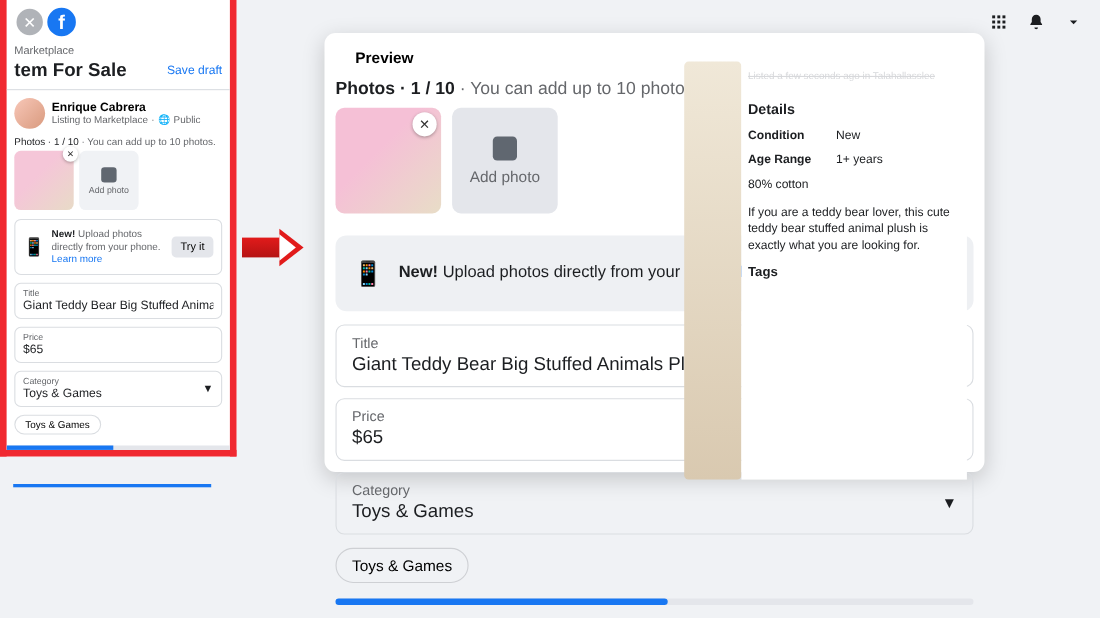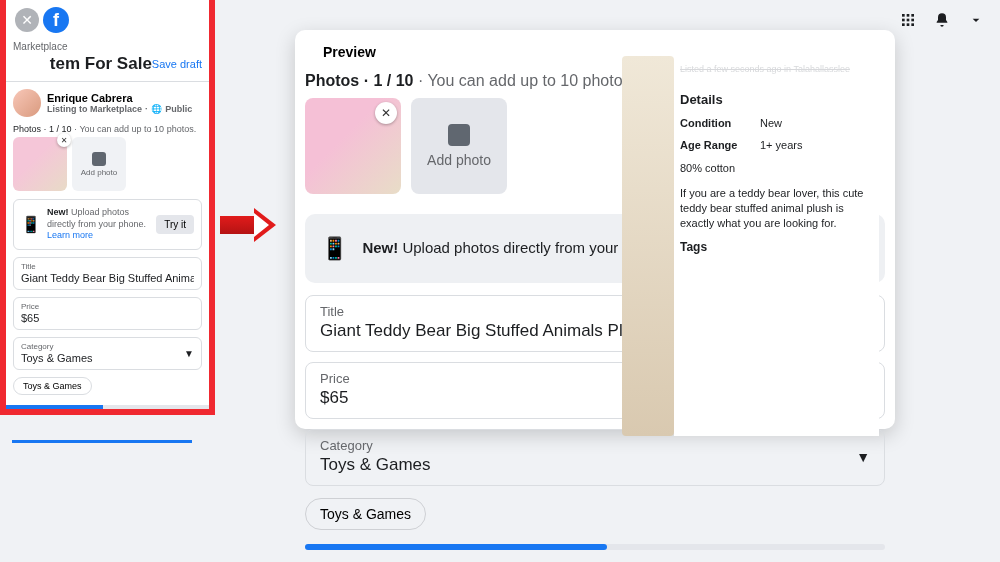--- a/index.html
+++ b/index.html
@@ -9,28 +9,28 @@
 .header-icons { position: absolute; top: 6px; right: 10px; display: flex; gap: 6px; }
 .header-icons .hicon { width: 28px; height: 28px; background: #f0f2f5; border-radius: 50%; display: flex; align-items: center; justify-content: center; }
 .hicon svg { width: 16px; height: 16px; fill: #1c1e21; }
 
 
 .left-frame { position: absolute; left: 0; top: 0; width: 215px; height: 415px; background: #fff; border: 6px solid #f02930; border-top: 0; overflow: hidden; }
 .close-circle { position: absolute; left: 9px; top: 8px; width: 24px; height: 24px; background: #b0b3b8; border-radius: 50%; display:flex; align-items:center; justify-content:center; color:#fff; font-size:14px; }
 .fb-logo { position: absolute; left: 37px; top: 7px; width: 26px; height: 26px; background: #1877f2; border-radius: 50%; display:flex; align-items:center; justify-content:center; color:#fff; font-weight:bold; font-size:18px; }
 .lp-content { position: absolute; top: 38px; left: 0; right: 0; padding: 3px 7px; }
 .lp-breadcrumb { font-size: 10px; color: #65676b; }
-.lp-title-row { display:flex; align-items:center; justify-content:flex-end; margin-top: 2px; margin-left: 36px; }
+.lp-title-row { display:flex; align-items:center; justify-content:space-between; margin-top: 2px; }
 .lp-title { font-size: 17px; font-weight: 700; color: #1c1e21; }
 .lp-save { font-size: 11px; color: #1877f2; font-weight: 500; }
 .lp-divider { height: 1px; background: #dadde1; margin: 7px -7px; }
 .lp-user { display: flex; gap: 6px; align-items: center; }
 .lp-avatar { width: 28px; height: 28px; border-radius: 50%; background: linear-gradient(135deg,#f8c7b8,#d99a7e); }
 .lp-user-name { font-size: 11px; font-weight: 600; }
-.lp-user-meta { font-size: 9px; color: #65676b; display:flex; align-items:center; gap:3px;font-weight:bold; }
+.lp-user-meta { font-size: 9px; color: #65676b; display:flex; align-items:center; gap:3px; }
 .lp-photos-label { font-size: 9px; color: #65676b; margin-top: 7px; }
 .lp-photos-label .bold { color: #1c1e21; font-weight: 400; }
 .lp-photo-row { display: flex; gap: 5px; margin-top: 3px; }
 .lp-thumb { width: 54px; height: 54px; border-radius: 6px; background: linear-gradient(135deg,#f5c6d8 40%,#e8dbc7); position: relative; }
 .lp-thumb .x { position: absolute; top: -4px; right: -4px; width: 14px; height: 14px; background: #fff; border-radius: 50%; box-shadow: 0 1px 3px rgba(0,0,0,.3); display:flex;align-items:center;justify-content:center; font-size:8px; color:#333; }
 .lp-addphoto { width: 54px; height: 54px; border-radius: 6px; background: #f0f2f5; display:flex; flex-direction:column; align-items:center; justify-content:center; color:#65676b; font-size:8px; gap:2px; }
 .lp-addphoto .plusicon { width: 14px; height: 14px; background: #606770; border-radius:3px; position:relative; }
 .lp-upload-box { border: 1px solid #dadde1; border-radius: 6px; padding: 7px; margin-top: 8px; display:flex; align-items:center; gap:6px; }
 .lp-upload-box .phone { font-size: 16px; }
 .lp-upload-text { font-size: 9px; color: #65676b; flex:1; line-height:1.3; }

